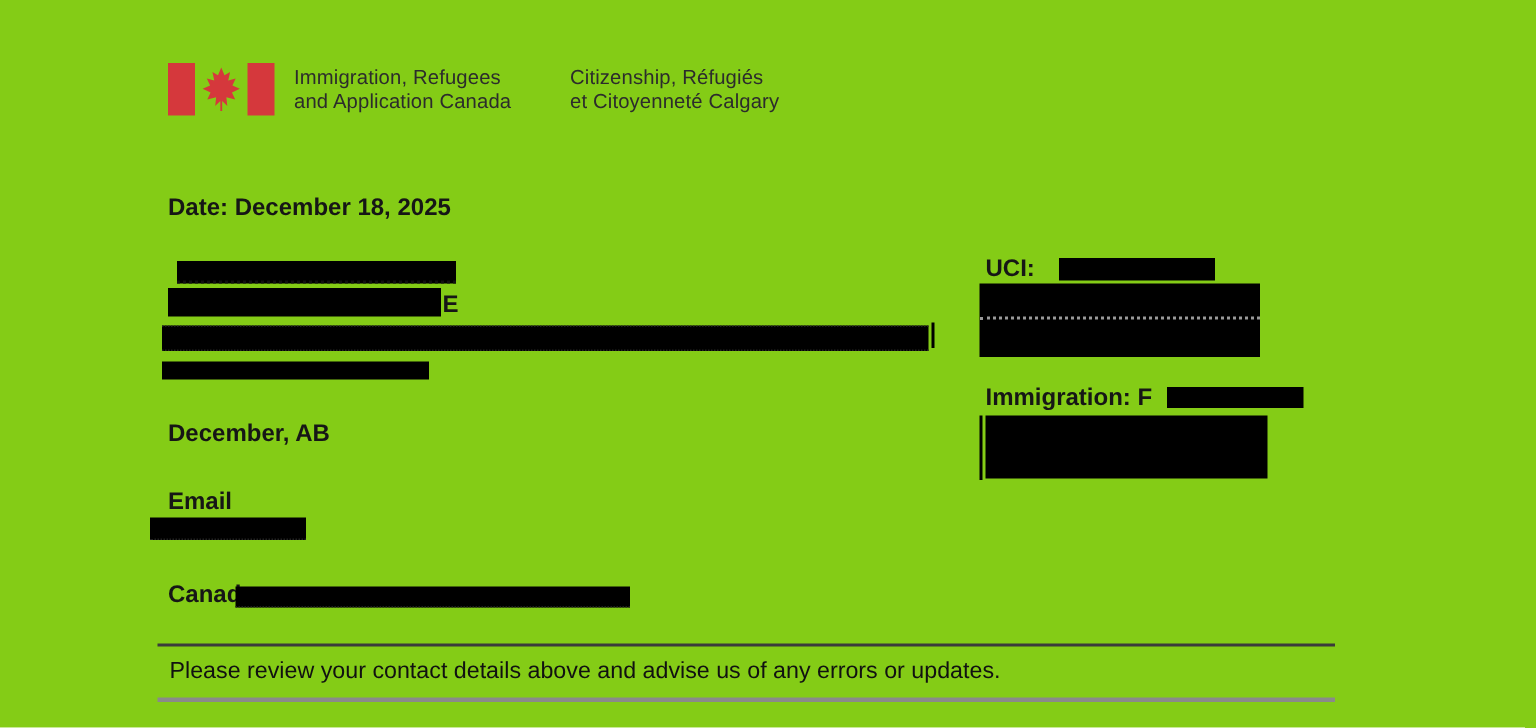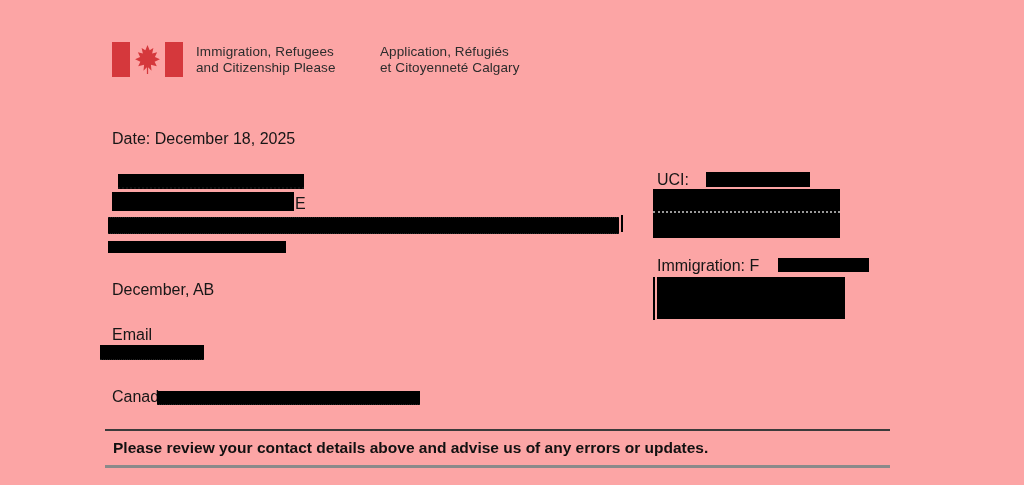--- a/index.html
+++ b/index.html
@@ -1,39 +1,39 @@
 <!DOCTYPE html>
 <html><head>
 <meta charset="utf-8">
 <style>
   html,body{margin:0;padding:0;background:#ffffff;}
   .page{
     position:relative;
     width:1024px;height:485px;
-    background:#fca5a5;
+    background:#84cc16;
     font-family:"Liberation Sans","DejaVu Sans",sans-serif;
     color:#1a1a1a;
     overflow:hidden;
   }
   
   .flag{position:absolute;left:112px;top:42px;width:71px;height:35px;}
   .flag .bar{position:absolute;top:0;width:18px;height:35px;background:#d5383c;}
   .flag .bar.left{left:0;}
   .flag .bar.right{right:0;}
   .flag .leaf{position:absolute;left:20px;top:2px;width:31px;height:31px;}
   .flag .leaf svg{width:100%;height:100%;fill:#d5383c;}
   .dept{
     position:absolute;top:44px;
     font-size:13.5px;line-height:16px;color:#2c2c2c;
     letter-spacing:0.1px;
   }
   .dept.en{left:196px;}
   .dept.fr{left:380px;}
   
-  .txt{position:absolute;font-size:16px;color:#161616;white-space:nowrap;}
+  .txt{position:absolute;font-size:16px;color:#161616;white-space:nowrap;font-weight:bold;}
   .date-line{left:112px;top:130px;}
   .city-line{left:112px;top:281px;}
   .country-line{left:112px;top:326px;}
   .email-label{left:112px;top:388px;}
   .uci-label{left:657px;top:171px;}
   .app-label{left:657px;top:257px;}
   .addr-fragment{left:295px;top:195px;}
   
   .redact{position:absolute;background:#000000;}
   .bar-addr1{left:118px;top:174px;width:186px;height:13px;border-bottom:2px dotted #111;}
@@ -51,43 +51,43 @@
   }
   .bar-app{left:778px;top:258px;width:91px;height:14px;}
   .block-app{left:657px;top:277px;width:188px;height:42px;}
   .vline-app{left:653px;top:277px;width:2px;height:43px;}
   
   .rule{position:absolute;left:105px;width:785px;}
   .rule-top{top:429px;height:2px;background:#3b3b3b;}
   .rule-bottom{top:465px;height:3px;background:#8a8a8a;}
   .notice{
     position:absolute;left:113px;top:439px;
-    font-size:15.5px;font-weight:bold;color:#111111;white-space:nowrap;
+    font-size:15.5px;font-weight:normal;color:#111111;white-space:nowrap;
   }
 </style>
 </head>
 <body>
 
 <div class="page">
 
   <div class="flag">
     <span class="bar left"></span>
     <span class="bar right"></span>
     <span class="leaf">
       <svg viewBox="0 0 100 100" aria-hidden="true">
         <path d="M50 3 L57 20 L69 13 L65 31 L81 27 L74 42 L90 49 L73 57 L80 72 L61 67 L63 86 L52 75 L52 97 L48 97 L48 75 L37 86 L39 67 L20 72 L27 57 L10 49 L26 42 L19 27 L35 31 L31 13 L43 20 Z"></path>
       </svg>
     </span>
   </div>
   <div class="dept en">
     <div>Immigration, Refugees</div>
-    <div>and Citizenship Please</div>
+    <div>and Application Canada</div>
   </div>
   <div class="dept fr">
-    <div>Application, Réfugiés</div>
+    <div>Citizenship, Réfugiés</div>
     <div>et Citoyenneté Calgary</div>
   </div>
 
   <div class="txt date-line">Date: December 18, 2025</div>
 
   <div class="redact bar-addr1"></div>
   <div class="redact bar-addr2"></div>
   <div class="txt addr-fragment">E</div>
   <div class="redact bar-addr3"></div>
   <div class="redact tick-addr3"></div>

